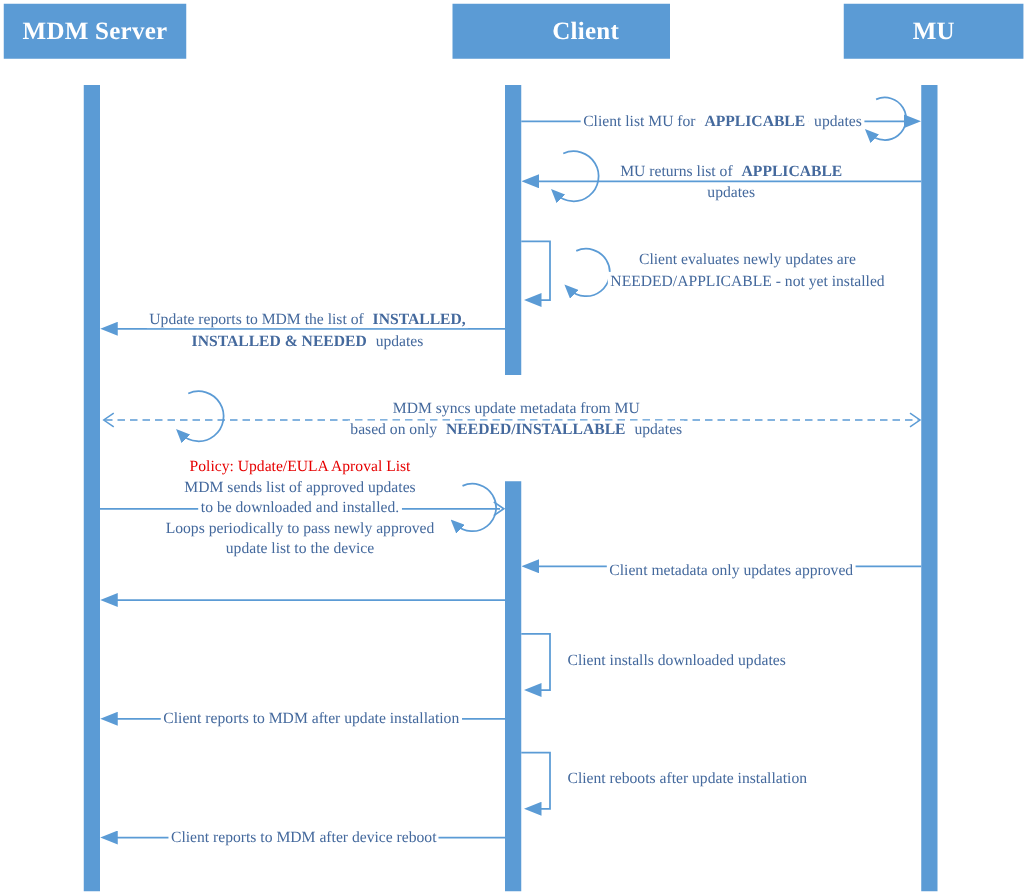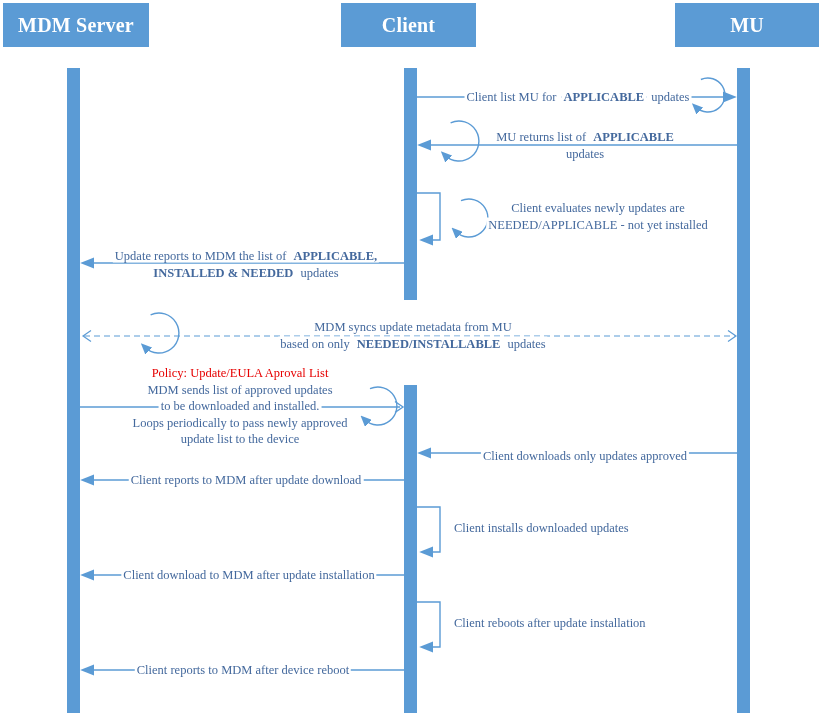--- a/index.html
+++ b/index.html
@@ -22,21 +22,21 @@
   }
   .msg span { background:#ffffff; padding:0 2px; }
   .msg.left-align { transform:translateY(-50%); text-align:right; }
 </style>
 </head>
 <body>
 
 <div class="stage">
 
   <div class="actor" style="left:3px; width:146px;">MDM Server</div>
-  <div class="actor" style="left:341px; width:135px;">Client</div>
+  <div class="actor" style="left:362px; width:135px;padding-left:39px;">Client</div>
   <div class="actor" style="left:675px; width:144px;">MU</div>
 
   <div class="bar" style="left:67px; top:68px; height:645px;"></div>
   <div class="bar" style="left:404px; top:68px; height:232px;"></div>
   <div class="bar" style="left:404px; top:385px; height:328px;"></div>
   <div class="bar" style="left:737px; top:68px; height:645px;"></div>
 
   <svg class="overlay" width="819" height="715" viewBox="0 0 819 715">
     <defs>
       <marker id="arrF" viewBox="0 0 10 8" refX="8" refY="4" markerWidth="10" markerHeight="8" orient="auto">
@@ -112,51 +112,48 @@
       <div><span>MU returns list of </span><span style="font-weight: bold;">APPLICABLE</span></div>
       <div><span>updates</span></div>
     </div>
 
   <div class="msg" style="left:598px; top:216px;">
       <div><span>Client evaluates newly updates are</span></div>
       <div><span>NEEDED/APPLICABLE - not yet installed</span></div>
     </div>
 
   <div class="msg" style="left:246px; top:264px;">
-      <div><span>Update reports to MDM the list of </span><span style="font-weight: bold;">APPLICABLE,</span></div>
+      <div><span>Update reports to MDM the list of </span><span style="font-weight: bold;">INSTALLED,</span></div>
       <div><span style="font-weight: bold;">INSTALLED &amp; NEEDED</span><span> updates</span></div>
     </div>
 
   <div class="msg" style="left:413px; top:335px;">
       <div><span>MDM syncs update metadata from MU</span></div>
       <div><span>based on only </span><span style="font-weight: bold;">NEEDED/INSTALLABLE</span><span> updates</span></div>
     </div>
 
   <div class="msg" style="left:240px; top:406px;">
       <div><span style="color: rgb(230, 0, 0);">Policy: Update/EULA Aproval List</span></div>
       <div><span>MDM sends list of approved updates</span></div>
       <div><span>to be downloaded and installed.</span></div>
       <div><span>Loops periodically to pass newly approved</span></div>
       <div><span>update list to the device</span></div>
     </div>
 
   <div class="msg" style="left:585px; top:456px;">
-      <div><span>Client downloads only updates approved</span></div>
+      <div><span>Client metadata only updates approved</span></div>
     </div>
 
-  <div class="msg" style="left:246px; top:480px;">
-      <div><span>Client reports to MDM after update download</span></div>
-    </div>
 
   <div class="msg left-align" style="left:452px; top:528px;">
       <div><span>Client installs downloaded updates</span></div>
     </div>
 
   <div class="msg" style="left:249px; top:575px;">
-      <div><span>Client download to MDM after update installation</span></div>
+      <div><span>Client reports to MDM after update installation</span></div>
     </div>
 
   <div class="msg left-align" style="left:452px; top:623px;">
       <div><span>Client reboots after update installation</span></div>
     </div>
 
   <div class="msg" style="left:243px; top:670px;">
       <div><span>Client reports to MDM after device reboot</span></div>
     </div>
 

